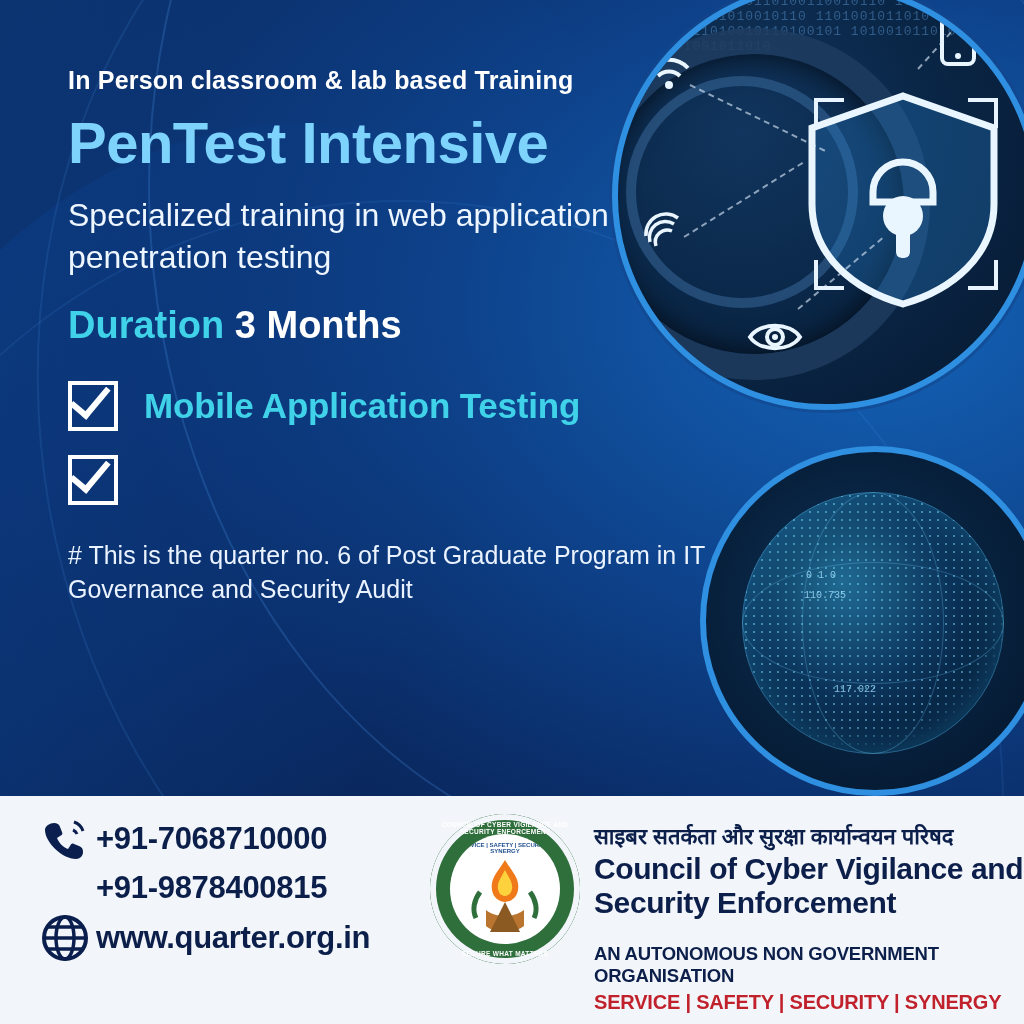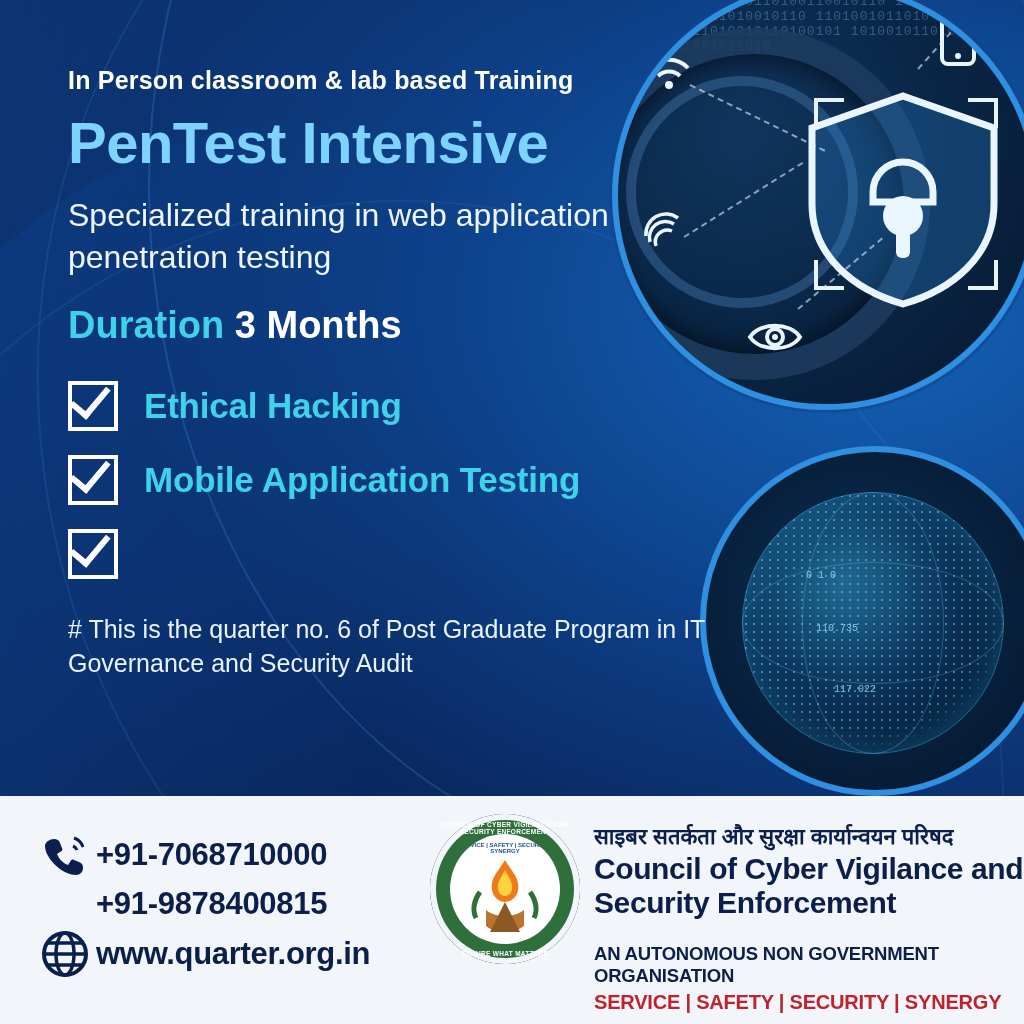--- a/index.html
+++ b/index.html
@@ -245,21 +245,21 @@
     position: absolute;
     left: 0;
     bottom: 0;
     width: 1024px;
     height: 228px;
     background: #f2f5fa;
   }
   .contact {
     position: absolute;
     left: 34px;
-    top: 36px;
+    top: 20px;
     width: 400px;
   }
   .contact-row {
     display: flex;
     align-items: center;
     margin-bottom: 8px;
   }
   .contact-icon {
     width: 62px;
     flex: 0 0 62px;
@@ -412,39 +412,35 @@
   </div>
 
   <div class="circle-bot">
     <div class="globe">
       <div class="dots"></div>
       <div class="meridian"></div>
       <div class="meridian m2"></div>
       <div class="meridian m3"></div>
     </div>
     <div class="tiny-num" style="left:100px; top:118px;">0 1 0</div>
-    <div class="tiny-num" style="left:110px; top:138px;margin-top:33px;">110.735</div>
+    <div class="tiny-num" style="left:98px; top:138px;">110.735</div>
     <div class="tiny-num" style="left:128px; top:232px;">117.022</div>
   </div>
 
   <div class="content">
     <p class="eyebrow">In Person classroom &amp; lab based Training</p>
     <h1 class="title">PenTest Intensive</h1>
     <p class="subtitle">Specialized training in web application penetration testing</p>
 
     <p class="duration">
       <span class="label">Duration</span>
       <span class="value">3 Months</span>
     </p>
 
     <ul class="checklist">
-      <li class="check-item">
-        <span class="checkbox"></span>
-        <span class="check-label">Ethical Hacking</span>
-      </li>
       <li class="check-item">
         <span class="checkbox"></span>
         <span class="check-label">Mobile Application Testing</span>
       </li>
       <li class="check-item">
         <span class="checkbox"></span>
       </li>
     </ul>
 
     <p class="note"># This is the quarter no. 6 of Post Graduate Program in IT Governance and Security Audit</p>

